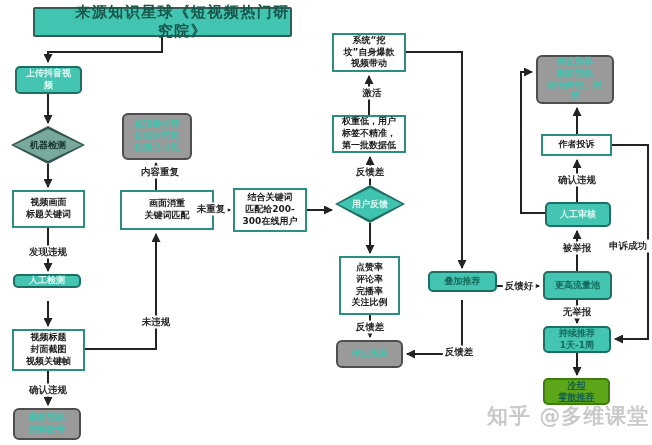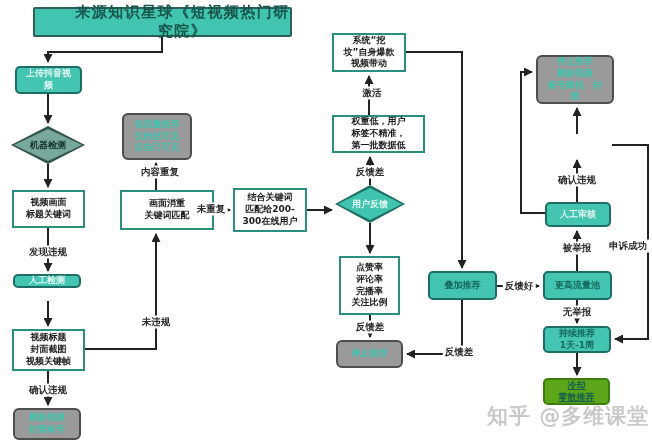--- a/index.html
+++ b/index.html
@@ -100,41 +100,42 @@
   <div class="node white" style="left:233px;top:188px;width:74px;height:44px">结合关键词
 匹配给200-
 300在线用户</div>
 
   <div class="diamond" style="left:335px;top:185px;width:70px;height:38px">
     <div class="dshape" style="background:#1d6f63"></div>
     <div class="dfill" style="background:#41c4af"></div>
     <span class="dlabel" style="color:#e2f9f4">用户反馈</span>
   </div>
 
-  <div class="node white" style="left:332px;top:115px;width:93px;height:38px">权重低，用户
+  <div class="node white" style="left:332px;top:115px;width:74px;height:38px">权重低，用户
 标签不精准，
 第一批数据低</div>
 
   <div class="node white" style="left:332px;top:33px;width:74px;height:39px">系统“挖
 坟”自身爆款
 视频带动</div>
 
   <div class="node white" style="left:339px;top:256px;width:61px;height:59px">点赞率
 评论率
 完播率
 关注比例</div>
 
   <div class="node grayb" style="left:336px;top:340px;width:67px;height:28px">停止推荐</div>
 
-  <div class="node teal dark" style="left:428px;top:271px;width:69px;height:29px">叠加推荐</div>
+  <div class="node teal dark" style="left:428px;top:271px;width:69px;height:21px">叠加推荐</div>
 
   <div class="node teal dark" style="left:543px;top:271px;width:69px;height:29px">更高流量池</div>
 
   <div class="node teal light" style="left:545px;top:202px;width:66px;height:25px">人工审核</div>
 
+  <div class="node white" style="left:541px;top:134px;width:71px;height:22px">作者投诉</div>
 
   <div class="node grayb" style="left:536px;top:55px;width:78px;height:49px">停止推荐
 删除视频
 账号降权、封
 禁</div>
 
   <div class="node teal dark" style="left:543px;top:326px;width:68px;height:27px">持续推荐
 1天-1周</div>
 
   <div class="node greenb" style="left:543px;top:378px;width:67px;height:27px">冷却

